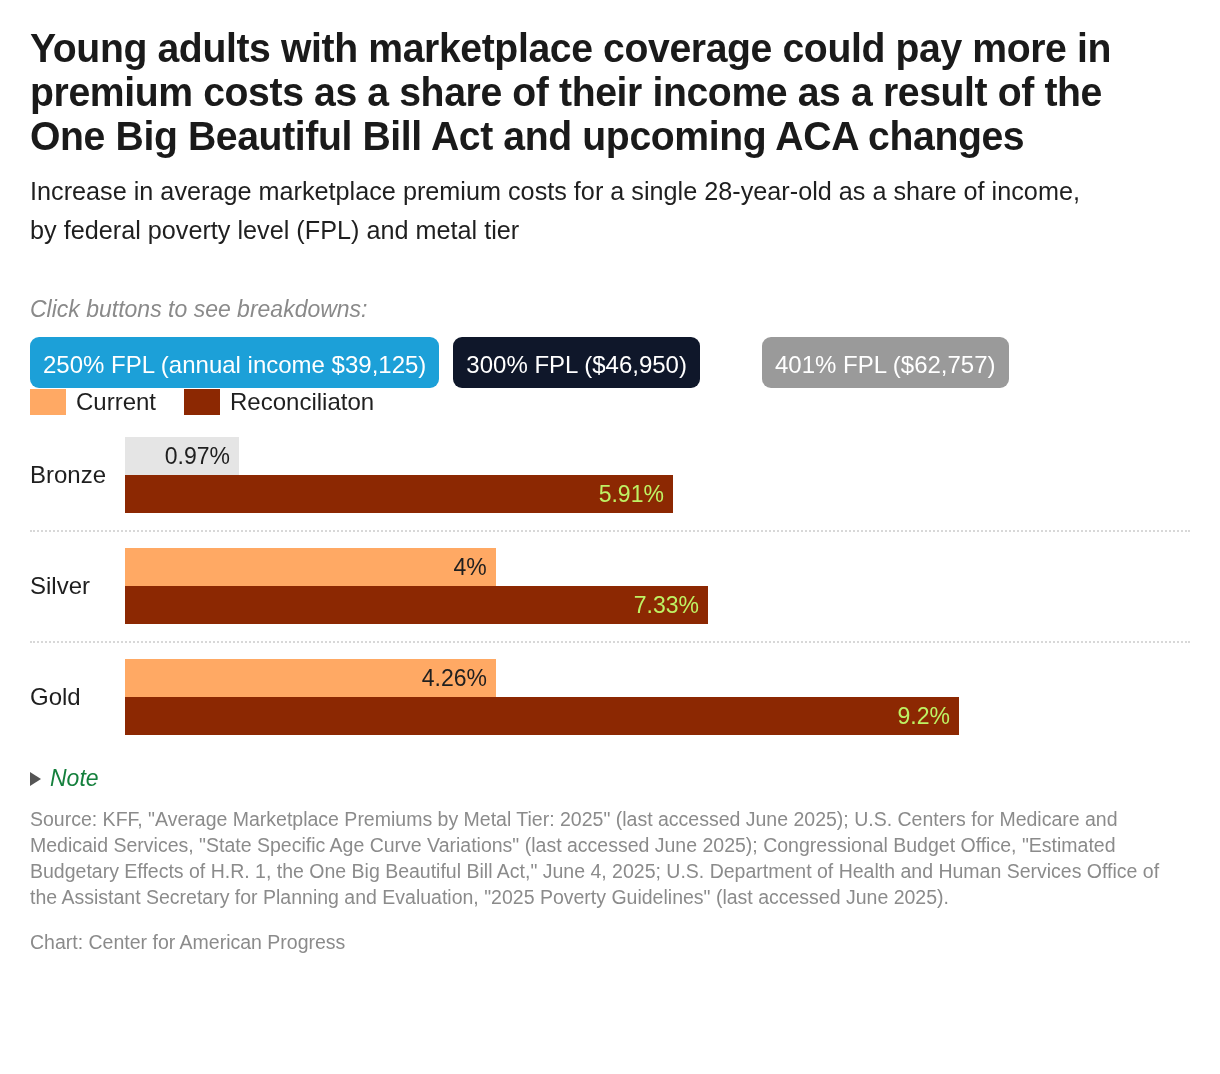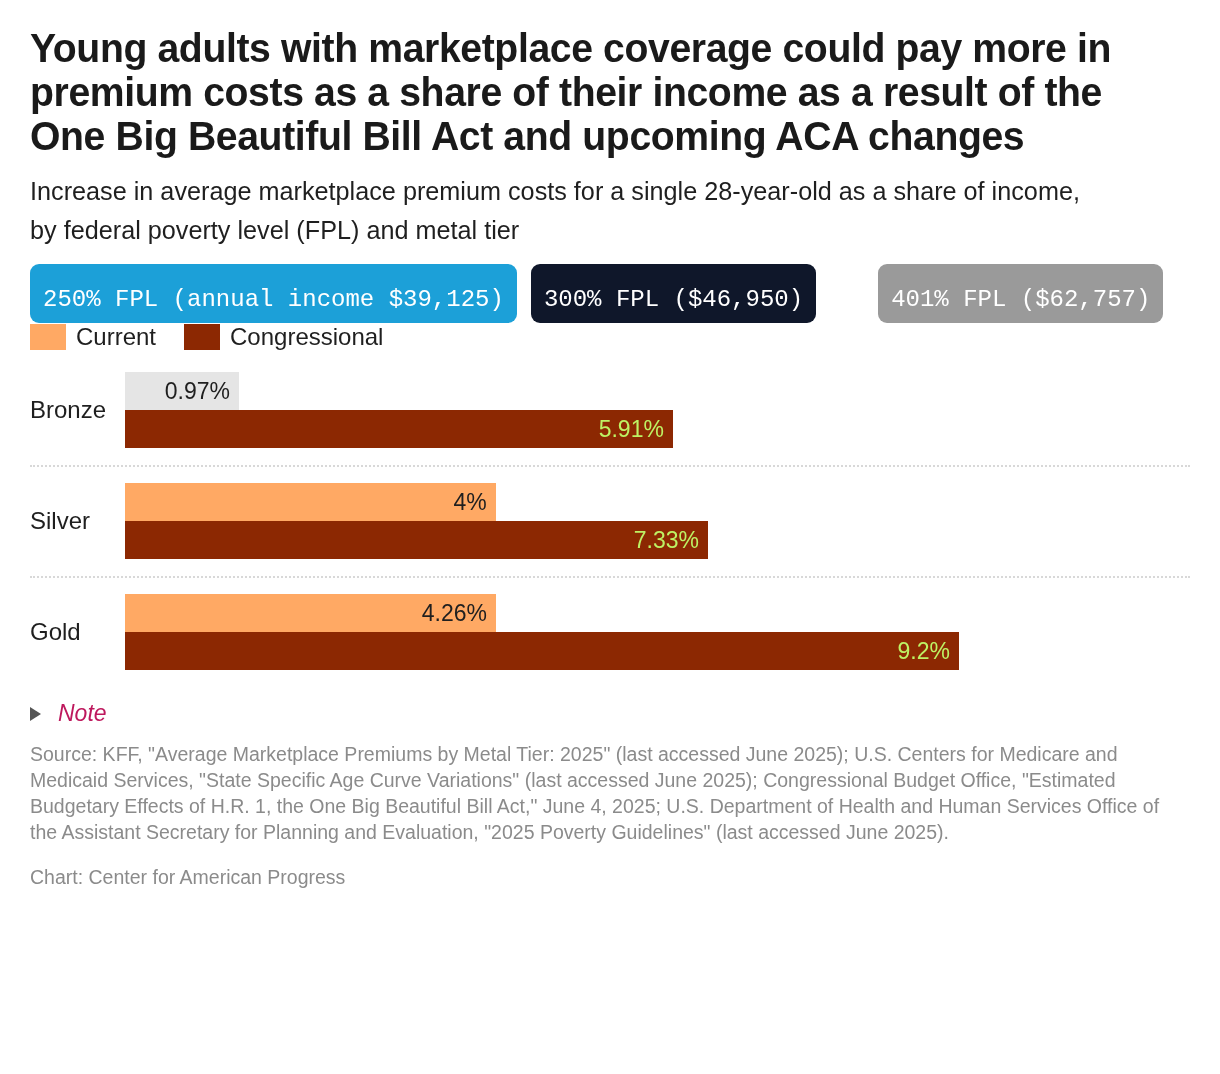--- a/index.html
+++ b/index.html
@@ -57,24 +57,24 @@
   .btn-row {
     display: flex;
     align-items: center;
     gap: 14px;
     padding-top: 14px;
   }
   .fpl-btn {
     border: none;
     border-radius: 9px;
     color: #ffffff;
-    font-family: Liberation Mono, monospace;
+    font-family: Liberation Sans, sans-serif;
     font-size: 24px;
     line-height: 24px;
-    padding: 24px 13px 11px 13px;
+    padding: 16px 13px 11px 13px;
     cursor: pointer;
     white-space: nowrap;
   }
 
   
   .legend {
     display: flex;
     align-items: center;
     gap: 12px;
   }
@@ -147,22 +147,21 @@
   .tri {
     width: 0; height: 0;
     border-left: 11px solid #555555;
     border-top: 7.5px solid transparent;
     border-bottom: 7.5px solid transparent;
     display: inline-block;
   }
   .note-label {
     font-size: 23px;
     font-style: italic;
-    color: #be185d;
-    margin-left: 8px;
+    color: #15803d;
   }
   .source {
     font-size: 19.5px;
     line-height: 26px;
     color: #8b8b8b;
     padding-top: 14px;
     max-width: 1160px;
   }
   .credit {
     font-size: 19.5px;
@@ -172,35 +171,36 @@
   }
 </style>
 </head>
 <body>
 
 <div class="page">
 
   <h1 class="title">Young adults with marketplace coverage could pay more in premium costs as a share of their income as a result of the One Big Beautiful Bill Act and upcoming ACA changes</h1>
   <p class="subtitle">Increase in average marketplace premium costs for a single 28-year-old as a share of income, by federal poverty level (FPL) and metal tier</p>
 
+  <p class="click-hint">Click buttons to see breakdowns:</p>
 
   <div class="btn-row" id="btn-row">
       <button class="fpl-btn" style="background: rgb(28, 160, 216);">250% FPL (annual income $39,125)</button>
       <button class="fpl-btn" style="background: #0f172a;">300% FPL ($46,950)</button>
       <button class="fpl-btn" style="background: rgb(154, 154, 154); margin-left: 48px;">401% FPL ($62,757)</button>
     </div>
 
   <div class="legend" id="legend">
       <div class="legend-item">
         <span class="legend-swatch" style="background: rgb(255, 169, 100);"></span>
         <span class="legend-label">Current</span>
       </div>
       <div class="legend-item">
         <span class="legend-swatch" style="background: rgb(140, 40, 2);"></span>
-        <span class="legend-label">Congressional</span>
+        <span class="legend-label">Reconciliaton</span>
       </div>
     </div>
 
   <div class="chart" id="chart">
       <div class="bar-group">
         <div class="cat-label">Bronze</div>
         <div class="bars">
           <div class="bar current" style="background: #e5e5e5; width: 114px;">
             <span class="val">0.97%</span>
           </div>

